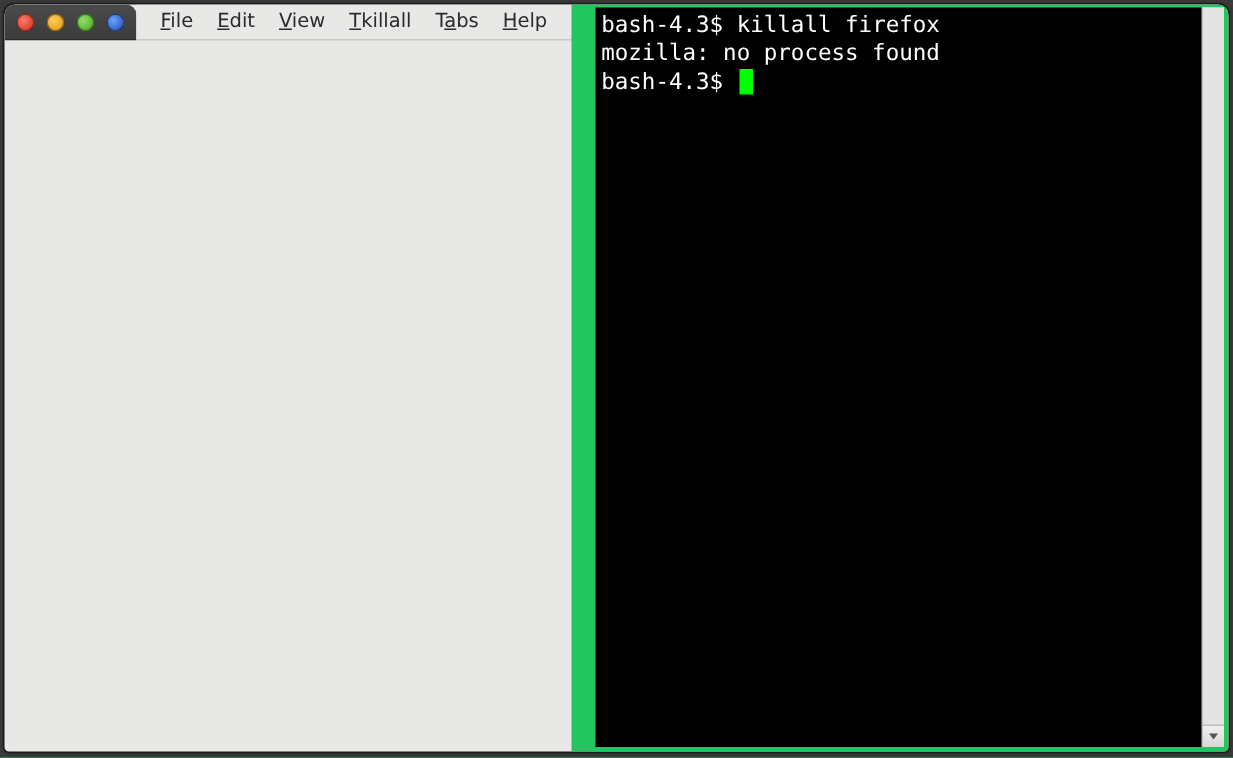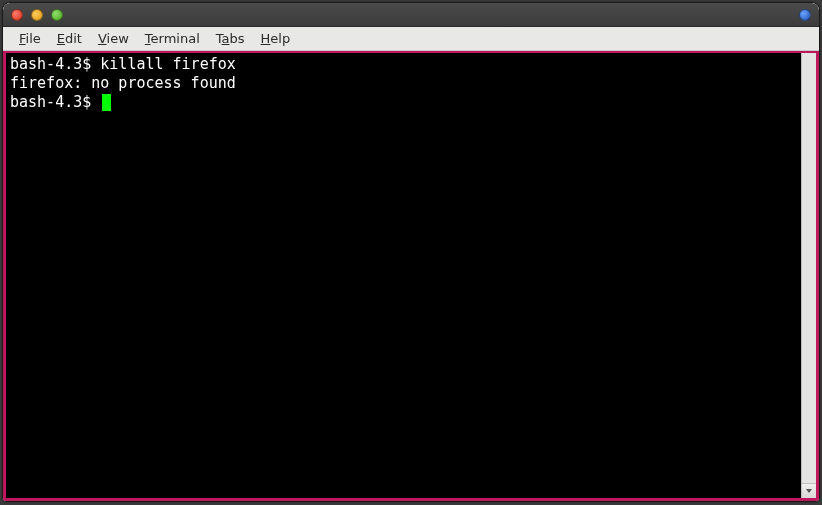--- a/index.html
+++ b/index.html
@@ -17,21 +17,21 @@
       flex-direction: column;
     }
     .window {
       width: 818px;
       height: 500px;
       margin: 2px;
       background: #e8e8e6;
       border: 1px solid #1a1a1a;
       border-radius: 8px 8px 4px 4px;
       display: flex;
-      flex-direction: column;
+      flex-direction: row;
       overflow: hidden;
       box-shadow: 0 0 2px rgba(0,0,0,0.4);
     }
     .titlebar {
       height: 24px;
       background: linear-gradient(to bottom, #4b4b4b 0%, #3b3b3b 100%);
       display: flex;
       align-items: center;
       padding: 0 8px;
       gap: 8px;
@@ -74,22 +74,22 @@
     .menu-item {
       padding: 2px 8px;
       cursor: default;
     }
     .menu-item .mnemonic {
       text-decoration: underline;
     }
 
     .terminal-wrap {
       flex: 1;
-      background: #be185d;
-      padding: 2px 3px 3px 3px;
+      background: #22c55e;
+      padding: 2px 3px 3px 16px;
       display: flex;
     }
     .terminal {
       flex: 1;
       background: #000000;
       color: #ffffff;
       font-family: "DejaVu Sans Mono", "Liberation Mono", monospace;
       font-size: 15px;
       line-height: 19px;
       padding: 2px 0 0 4px;
@@ -139,29 +139,29 @@
       <div class="tb-btn tb-min"></div>
       <div class="tb-btn tb-max"></div>
     </div>
     <div class="tb-right-dot"></div>
   </div>
 
   <div class="menubar">
     <div class="menu-item"><span class="mnemonic">F</span><span>ile</span></div>
     <div class="menu-item"><span class="mnemonic">E</span><span>dit</span></div>
     <div class="menu-item"><span class="mnemonic">V</span><span>iew</span></div>
-    <div class="menu-item"><span class="mnemonic">T</span><span>erminal</span></div>
+    <div class="menu-item"><span class="mnemonic">T</span><span>killall</span></div>
     <div class="menu-item"><span>T</span><span class="mnemonic">a</span><span>bs</span></div>
     <div class="menu-item"><span class="mnemonic">H</span><span>elp</span></div>
   </div>
 
   <div class="terminal-wrap">
     <div class="terminal" id="term">
         <div class="line"><span>bash-4.3$ </span><span>killall firefox</span></div>
-        <div class="line"><span></span><span>firefox: no process found</span></div>
+        <div class="line"><span></span><span>mozilla: no process found</span></div>
         <div class="line"><span>bash-4.3$ </span><span></span><span class="cursor"></span></div>
       </div>
     <div class="scrollbar">
       <div class="sb-track"></div>
       <div class="sb-btn">
         <svg viewBox="0 0 8 8">
             <path d="M1 2 L4 6 L7 2 Z" fill="#555"></path>
           </svg>
       </div>
     </div>

